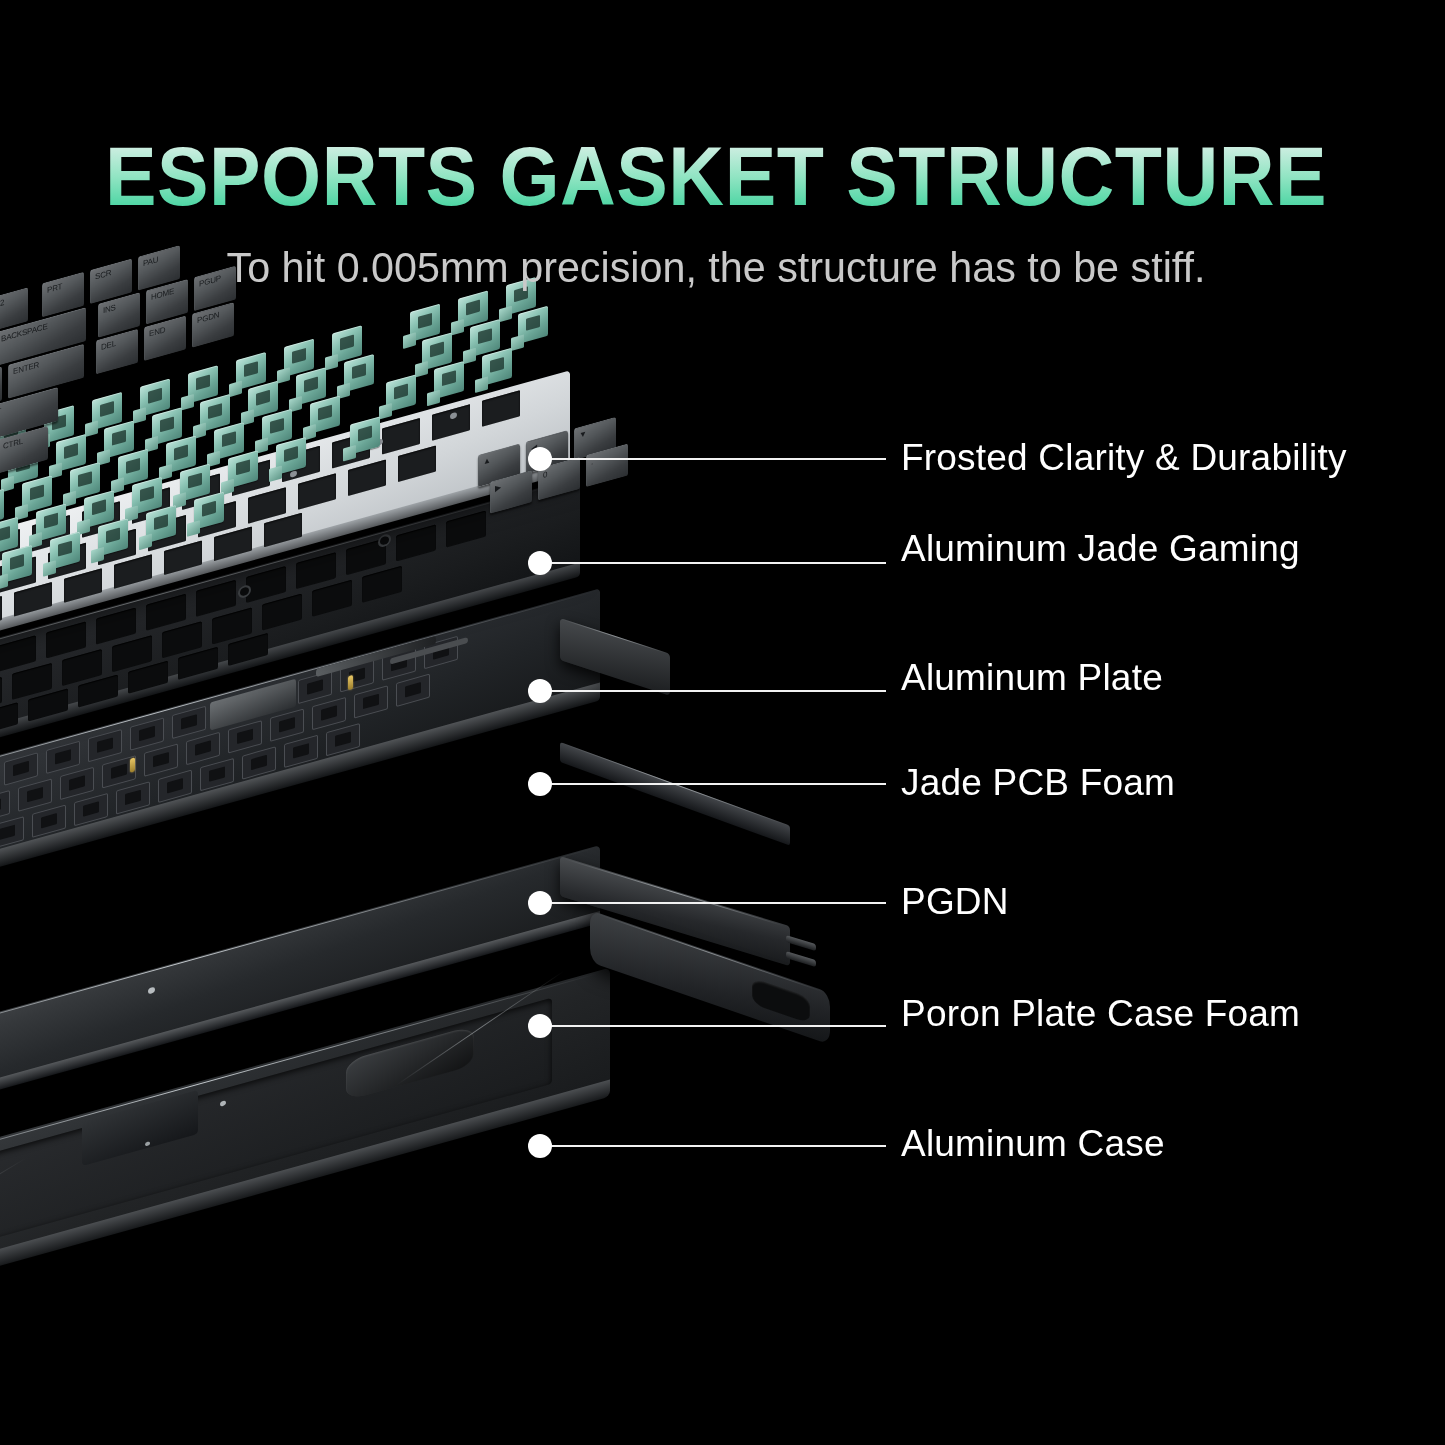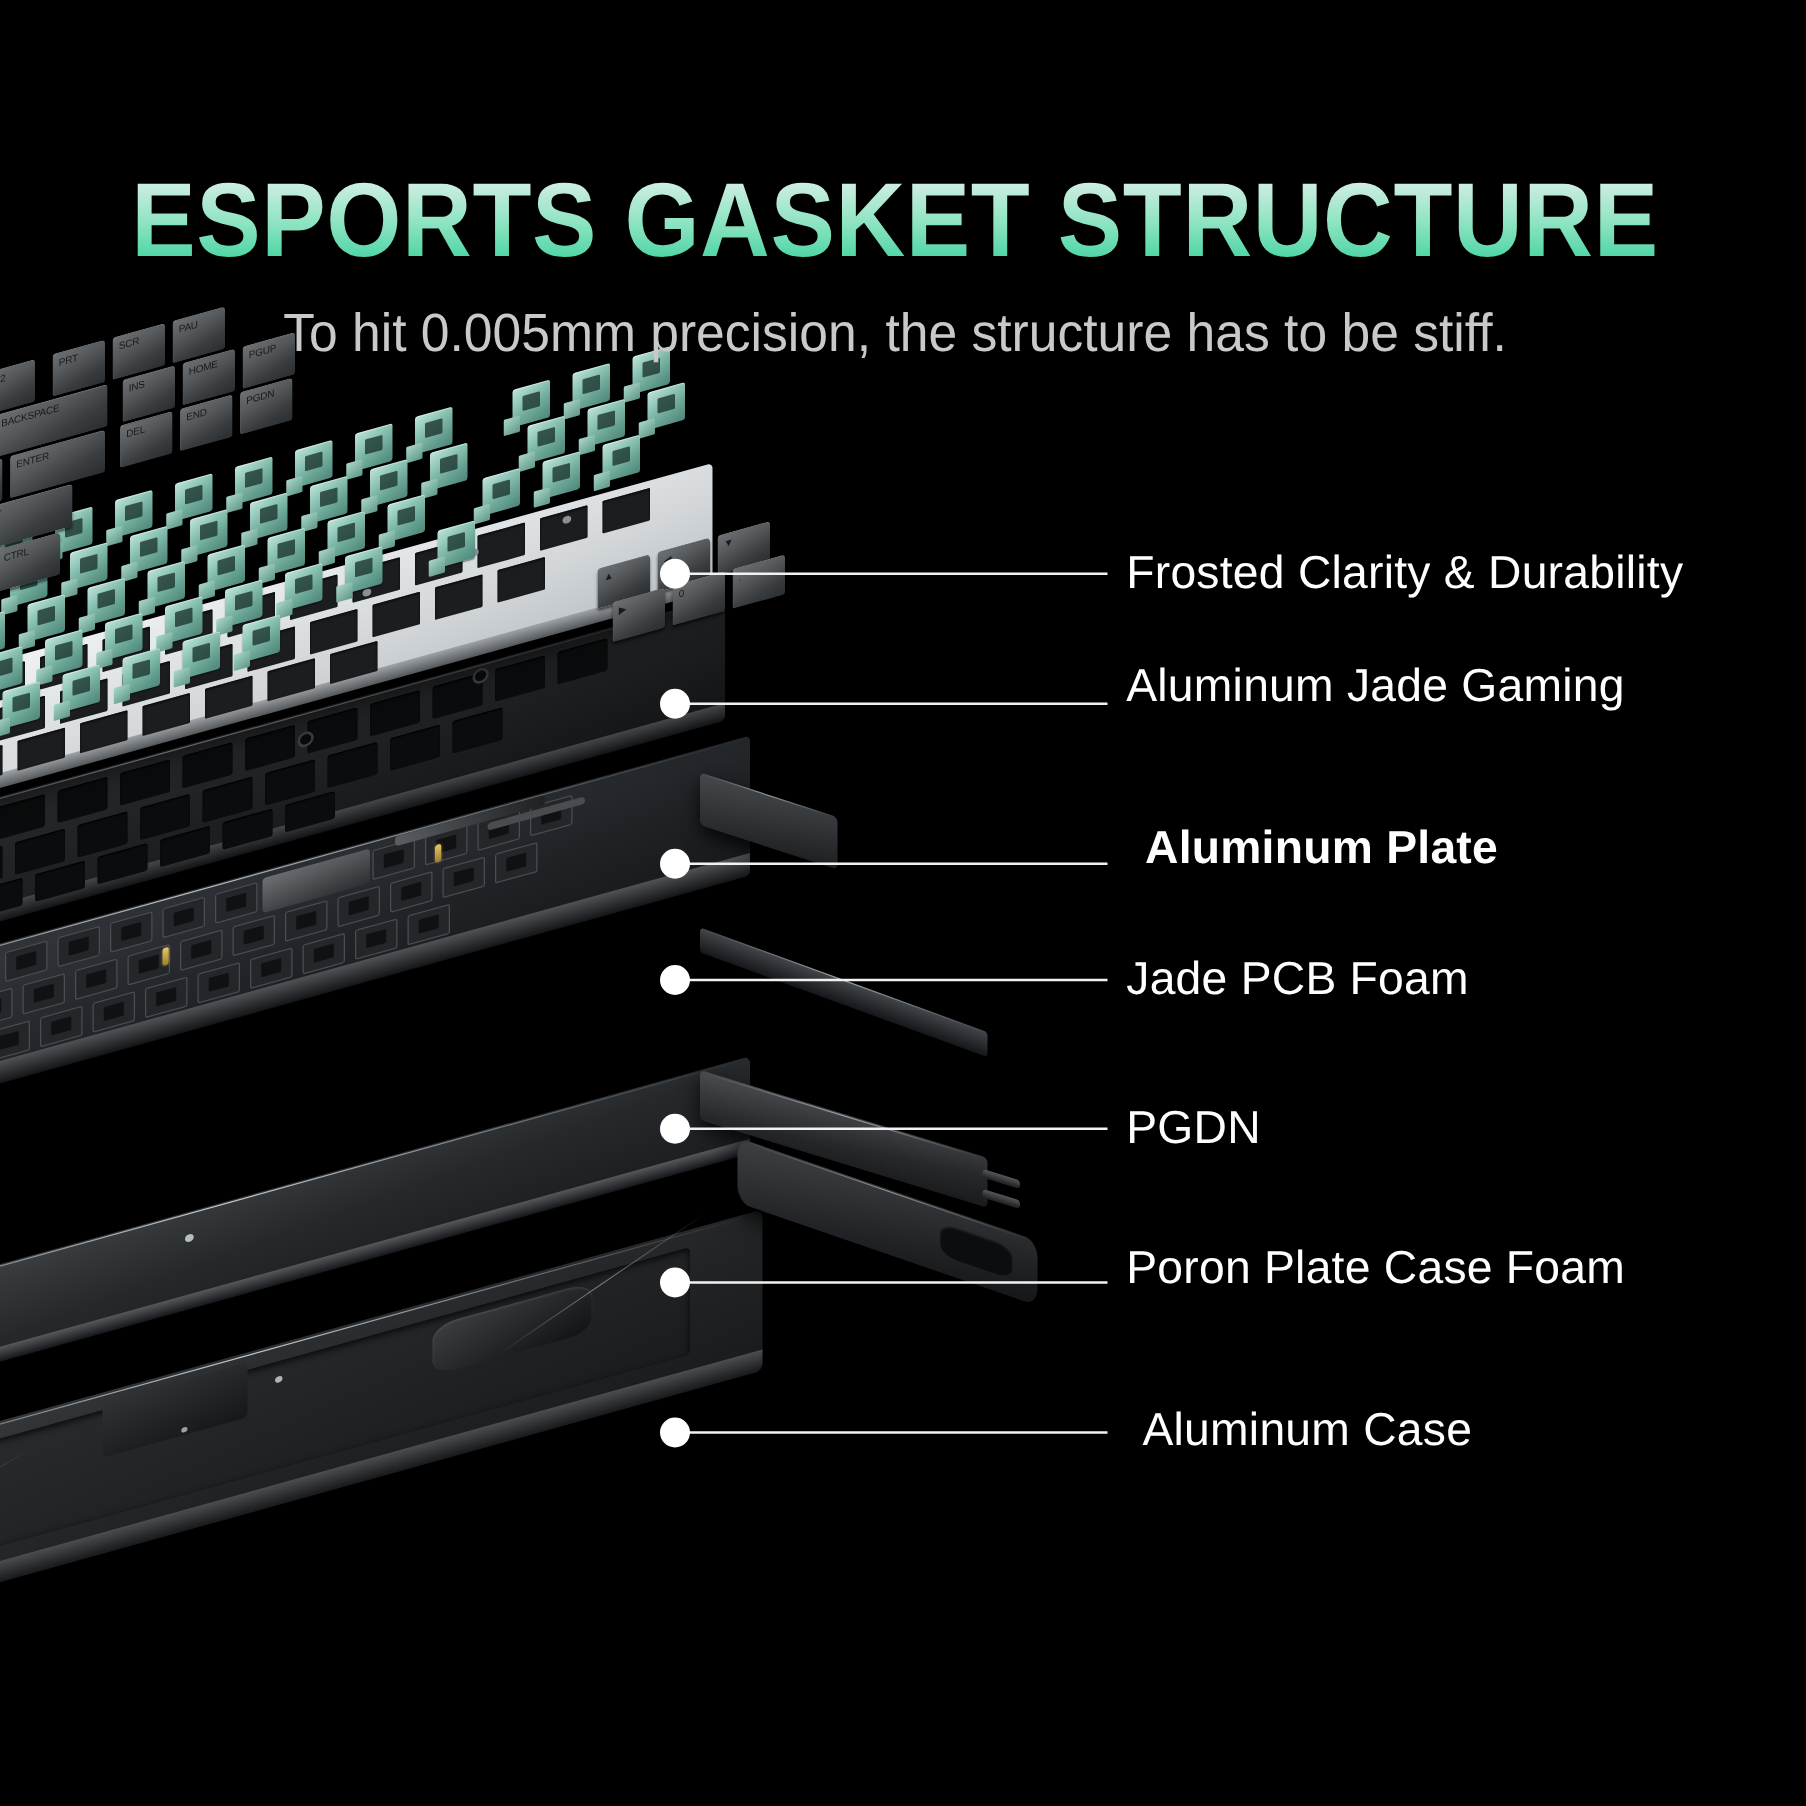--- a/index.html
+++ b/index.html
@@ -513,21 +513,21 @@
 
     <div class="callout" style="left:530px; top:562px;">
       <div class="line" style="width:356px;"></div>
       <div class="dot"></div>
       <div class="lbl" style="left:371px; top:-32px;">Aluminum Jade Gaming</div>
     </div>
 
     <div class="callout" style="left:530px; top:690px;">
       <div class="line" style="width:356px;"></div>
       <div class="dot"></div>
-      <div class="lbl" style="left:386px; top:-31px;font-weight:bold;">Aluminum Plate</div>
+      <div class="lbl" style="left:371px; top:-31px;">Aluminum Plate</div>
     </div>
 
     <div class="callout" style="left:530px; top:783px;">
       <div class="line" style="width:356px;"></div>
       <div class="dot"></div>
       <div class="lbl" style="left:371px; top:-19px;">Jade PCB Foam</div>
     </div>
 
     <div class="callout" style="left:530px; top:902px;">
       <div class="line" style="width:356px;"></div>
@@ -537,21 +537,21 @@
 
     <div class="callout" style="left:530px; top:1025px;">
       <div class="line" style="width:356px;"></div>
       <div class="dot"></div>
       <div class="lbl" style="left:371px; top:-30px;">Poron Plate Case Foam</div>
     </div>
 
     <div class="callout" style="left:530px; top:1145px;">
       <div class="line" style="width:356px;"></div>
       <div class="dot"></div>
-      <div class="lbl" style="left:371px; top:-20px;margin-left:13px;">Aluminum Case</div>
+      <div class="lbl" style="left:371px; top:-20px;">Aluminum Case</div>
     </div>
 
   </div>
 
   <div class="header" style="top:126px;">
     <div class="title">ESPORTS GASKET STRUCTURE</div>
     <div class="subtitle" style="margin-top:22px;">To hit 0.005mm precision, the structure has to be stiff.</div>
   </div>
 
 </div>

